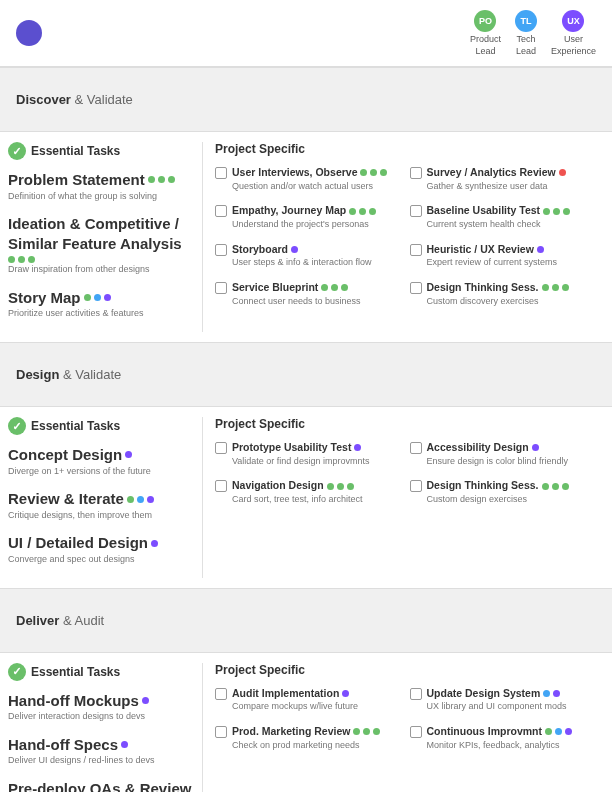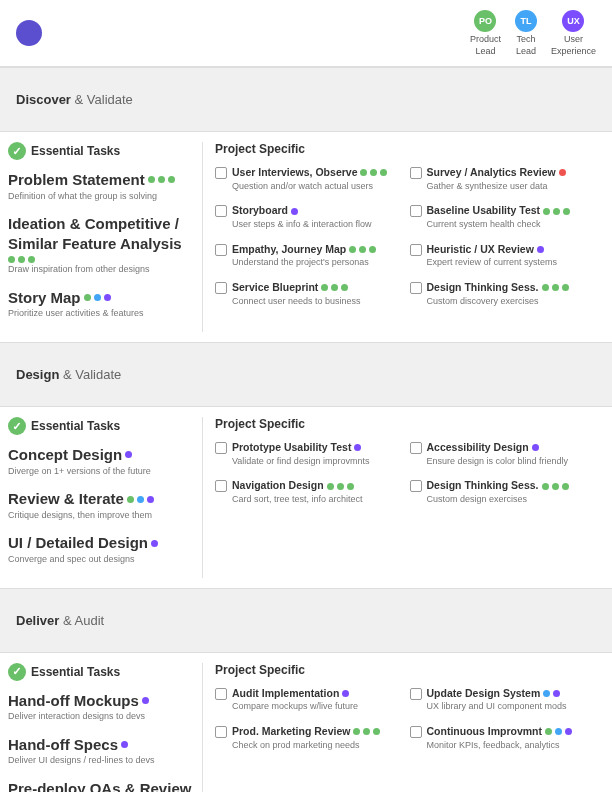--- a/index.html
+++ b/index.html
@@ -258,32 +258,32 @@
         <div class="ps-name">
           User Interviews, Observe <span class="dot dot-green"></span><span class="dot dot-green"></span><span class="dot dot-green"></span>
         </div>
         <div class="ps-desc">Question and/or watch actual users</div>
       </div>
     </div>
               <div class="ps-item">
       <div class="ps-checkbox"></div>
       <div class="ps-content">
         <div class="ps-name">
+          Empathy, Journey Map <span class="dot dot-green"></span><span class="dot dot-green"></span><span class="dot dot-green"></span>
+        </div>
+        <div class="ps-desc">Understand the project's personas</div>
+      </div>
+    </div>
+              <div class="ps-item">
+      <div class="ps-checkbox"></div>
+      <div class="ps-content">
+        <div class="ps-name">
           Storyboard <span class="dot dot-purple"></span>
         </div>
         <div class="ps-desc">User steps &amp; info &amp; interaction flow</div>
-      </div>
-    </div>
-              <div class="ps-item">
-      <div class="ps-checkbox"></div>
-      <div class="ps-content">
-        <div class="ps-name">
-          Empathy, Journey Map <span class="dot dot-green"></span><span class="dot dot-green"></span><span class="dot dot-green"></span>
-        </div>
-        <div class="ps-desc">Understand the project's personas</div>
       </div>
     </div>
               <div class="ps-item">
       <div class="ps-checkbox"></div>
       <div class="ps-content">
         <div class="ps-name">
           Service Blueprint <span class="dot dot-green"></span><span class="dot dot-green"></span><span class="dot dot-green"></span>
         </div>
         <div class="ps-desc">Connect user needs to business</div>
       </div>

